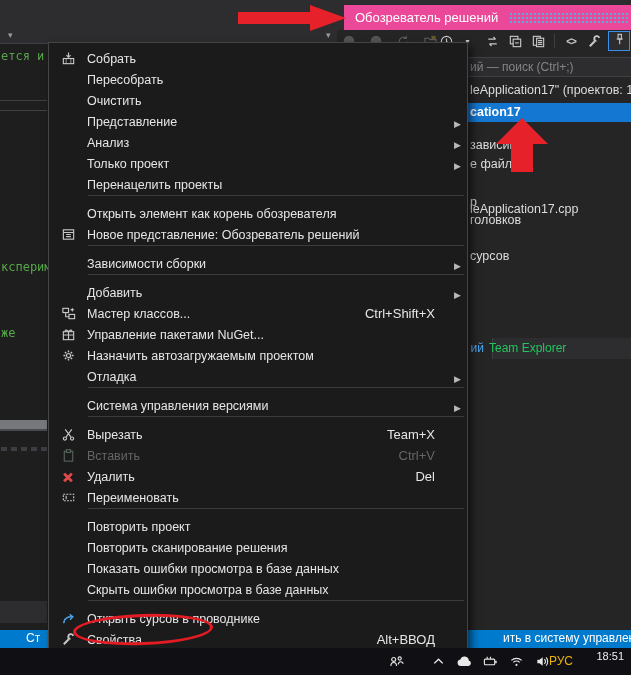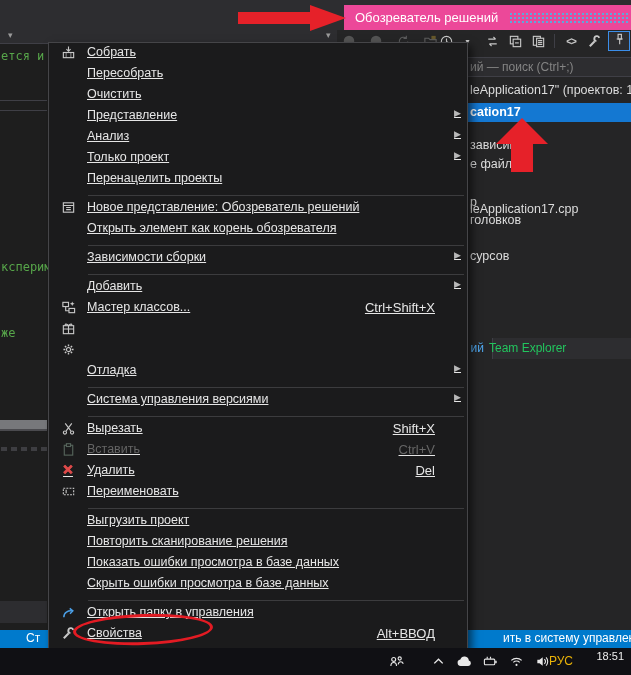--- a/index.html
+++ b/index.html
@@ -56,21 +56,21 @@
     line-height:19px; padding-left:133px; white-space:nowrap; overflow:hidden; }
   .tree-row.selected { background:#1478D2; color:#FFFFFF; font-weight:bold; }
   .se-tabs { position:absolute; left:0; top:308px; width:294px; height:21px; background:#2D2D30; font-size:12px; }
   .tab-active { position:absolute; left:0; top:0; width:156px; height:21px; background:#252526; color:#4FA8F0;
     line-height:21px; text-align:right; padding-right:8px; border-right:1px solid #3F3F46; }
   .tab-inactive { position:absolute; left:152px; top:0; height:21px; line-height:21px; color:#22c55e; white-space:nowrap; }
 
   
   .menu { position:absolute; left:48px; top:42px; width:420px; background:#1B1B1C; border:1px solid #454548;
     box-shadow:4px 4px 8px rgba(0,0,0,.55); z-index:10; padding:2px 0; }
-  .menu-item { height:21px; display:flex; align-items:flex-start; color:#E6E6E6; font-size:12.5px; padding-right:6px;text-decoration:underline; }
+  .menu-item { height:21px; display:flex; align-items:flex-end; color:#E6E6E6; font-size:12.5px; padding-right:6px; }
   .mi-icon { flex:0 0 38px; display:flex; align-items:center; justify-content:center; }
   .mi-label { flex:1 1 auto; white-space:nowrap; overflow:hidden; }
   .mi-shortcut { flex:0 0 auto; margin-right:14px; color:#E6E6E6; font-size:13px; }
   .mi-arrow { flex:0 0 12px; color:#B8B8B8; font-size:9px; text-align:right; }
   .menu-item.disabled .mi-label, .menu-item.disabled .mi-shortcut { color:#656565; }
   .menu-sep { height:1px; background:#3C3C3E; margin:3px 3px 4px 39px; }
 
   
   .status-bar { position:absolute; left:0; top:630px; width:631px; height:18px; background:#007ACC; z-index:1;
     color:#FFFFFF; font-size:12px; }
@@ -255,32 +255,32 @@
         <span class="mi-label">Только проект</span>
         <span class="mi-arrow">▶</span>
       </div>
       <div class="menu-item">
         <span class="mi-icon"></span>
         <span class="mi-label">Перенацелить проекты</span>
         <span class="mi-arrow"></span>
       </div>
       <div class="menu-sep"></div>
       <div class="menu-item">
+        <span class="mi-icon"></span>
+        <span class="mi-label">Открыть элемент как корень обозревателя</span>
+        <span class="mi-arrow"></span>
+      </div>
+      <div class="menu-item">
         <span class="mi-icon">
           <svg width="15" height="15" viewBox="0 0 16 16" fill="none" stroke="#C8C8C8" stroke-width="1.2">
             <rect x="2.5" y="3" width="11" height="10"></rect>
             <path d="M2.5 5.8h11M5.5 8h5M5.5 10.2h5"></path>
           </svg>
         </span>
         <span class="mi-label">Новое представление: Обозреватель решений</span>
-        <span class="mi-arrow"></span>
-      </div>
-      <div class="menu-item">
-        <span class="mi-icon"></span>
-        <span class="mi-label">Открыть элемент как корень обозревателя</span>
         <span class="mi-arrow"></span>
       </div>
       <div class="menu-sep"></div>
       <div class="menu-item">
         <span class="mi-icon"></span>
         <span class="mi-label">Зависимости сборки</span>
         <span class="mi-arrow">▶</span>
       </div>
       <div class="menu-sep"></div>
       <div class="menu-item">
@@ -302,29 +302,31 @@
         <span class="mi-arrow"></span>
       </div>
       <div class="menu-item">
         <span class="mi-icon">
           <svg width="15" height="15" viewBox="0 0 16 16" fill="none" stroke="#C8C8C8" stroke-width="1.2">
             <rect x="2.5" y="5" width="11" height="8.5"></rect>
             <path d="M8 5v8.5M2.5 8.5h11"></path>
             <path d="M8 5C6 2.5 3.5 3.2 4.8 5M8 5c2-2.5 4.5-1.8 3.2 0"></path>
           </svg>
         </span>
+        <span class="mi-label">Управление пакетами NuGet...</span>
         <span class="mi-arrow"></span>
       </div>
       <div class="menu-item">
         <span class="mi-icon">
           <svg width="15" height="15" viewBox="0 0 16 16" fill="none" stroke="#C8C8C8" stroke-width="1.2">
             <circle cx="8" cy="8" r="2.2"></circle>
             <path d="M8 2.6v2M8 11.4v2M2.6 8h2M11.4 8h2M4.2 4.2l1.4 1.4M10.4 10.4l1.4 1.4M11.8 4.2l-1.4 1.4M5.6 10.4l-1.4 1.4" stroke-width="1.5"></path>
           </svg>
         </span>
+        <span class="mi-label">Назначить автозагружаемым проектом</span>
         <span class="mi-arrow"></span>
       </div>
       <div class="menu-item">
         <span class="mi-icon"></span>
         <span class="mi-label">Отладка</span>
         <span class="mi-arrow">▶</span>
       </div>
       <div class="menu-sep"></div>
       <div class="menu-item">
         <span class="mi-icon"></span>
@@ -334,21 +336,21 @@
       <div class="menu-sep"></div>
       <div class="menu-item">
         <span class="mi-icon">
           <svg width="15" height="15" viewBox="0 0 16 16" fill="none" stroke="#C8C8C8" stroke-width="1.2">
             <path d="M4.5 2.5l6 8M11.5 2.5l-6 8"></path>
             <circle cx="4.2" cy="12.3" r="1.7"></circle>
             <circle cx="11.8" cy="12.3" r="1.7"></circle>
           </svg>
         </span>
         <span class="mi-label">Вырезать</span>
-        <span class="mi-shortcut">Shift+X</span>
+        <span class="mi-shortcut">Team+X</span>
         <span class="mi-arrow"></span>
       </div>
       <div class="menu-item disabled">
         <span class="mi-icon">
           <svg width="15" height="15" viewBox="0 0 16 16" fill="none" stroke="#55645B" stroke-width="1.2">
             <rect x="3.5" y="3.5" width="9" height="10.5"></rect>
             <rect x="5.8" y="1.8" width="4.4" height="3" fill="#1B1B1C"></rect>
           </svg>
         </span>
         <span class="mi-label">Вставить</span>
@@ -369,21 +371,21 @@
             <rect x="2.5" y="4.5" width="11" height="7" stroke-dasharray="2 1.3"></rect>
             <path d="M5.5 6.2v3.6"></path>
           </svg>
         </span>
         <span class="mi-label">Переименовать</span>
         <span class="mi-arrow"></span>
       </div>
       <div class="menu-sep"></div>
       <div class="menu-item">
         <span class="mi-icon"></span>
-        <span class="mi-label">Выгрузить проект</span>
+        <span class="mi-label">Повторить проект</span>
         <span class="mi-arrow"></span>
       </div>
       <div class="menu-item">
         <span class="mi-icon"></span>
         <span class="mi-label">Повторить сканирование решения</span>
         <span class="mi-arrow"></span>
       </div>
       <div class="menu-item">
         <span class="mi-icon"></span>
         <span class="mi-label">Показать ошибки просмотра в базе данных</span>
@@ -395,21 +397,21 @@
         <span class="mi-arrow"></span>
       </div>
       <div class="menu-sep"></div>
       <div class="menu-item">
         <span class="mi-icon">
           <svg width="15" height="15" viewBox="0 0 16 16" fill="none" stroke="#4BA0E8" stroke-width="1.6">
             <path d="M3 13C3 8 7.5 5.8 12 6.3"></path>
             <path d="M9.3 3.6l3.3 2.7-3 3"></path>
           </svg>
         </span>
-        <span class="mi-label">Открыть папку в управления</span>
+        <span class="mi-label">Открыть сурсов в проводнике</span>
         <span class="mi-arrow"></span>
       </div>
       <div class="menu-item">
         <span class="mi-icon">
           <svg width="15" height="15" viewBox="0 0 16 16" fill="none">
             <circle cx="10.5" cy="5" r="2.7" stroke="#C8C8C8" stroke-width="2" stroke-dasharray="11 6.6" transform="rotate(100 10.5 5)"></circle>
             <path d="M3 13l5.2-5.2" stroke="#C8C8C8" stroke-width="2.2"></path>
           </svg>
         </span>
         <span class="mi-label">Свойства</span>

